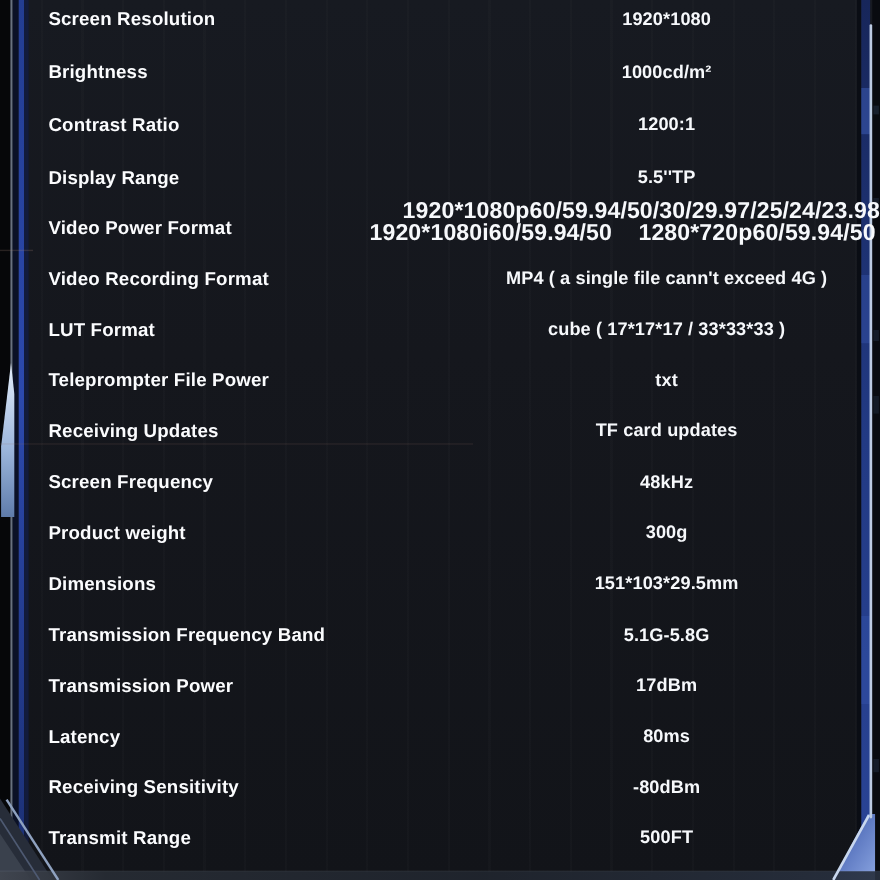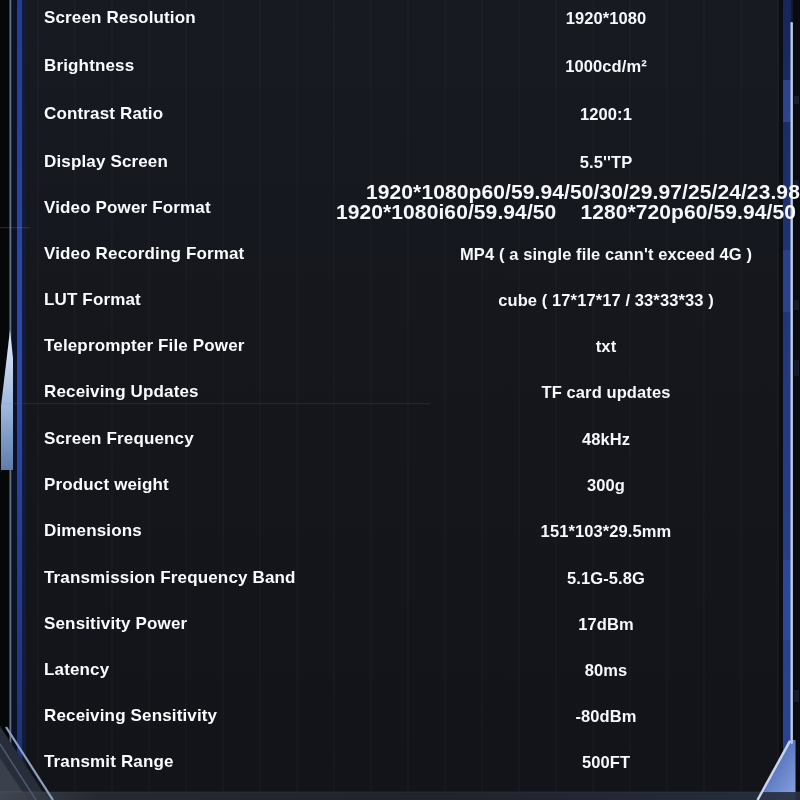--- a/index.html
+++ b/index.html
@@ -114,21 +114,21 @@
     <div class="spec-label">Brightness</div>
     <div class="spec-value">1000cd/m²</div>
   </div>
 
   <div class="spec-row" style="top:114px">
     <div class="spec-label">Contrast Ratio</div>
     <div class="spec-value">1200:1</div>
   </div>
 
   <div class="spec-row" style="top:162px">
-    <div class="spec-label">Display Screen</div>
+    <div class="spec-label">Display Range</div>
     <div class="spec-value">5.5''TP</div>
   </div>
 
   <div class="spec-row" style="top:208px">
     <div class="spec-label">Video Power Format</div>
     <div class="spec-value video">
       <div>1920*1080p60/59.94/50/30/29.97/25/24/23.98</div>
       <div class="line2">
         <span>1920*1080i60/59.94/50</span>
         <span>1280*720p60/59.94/50</span>
@@ -170,21 +170,21 @@
     <div class="spec-label">Dimensions</div>
     <div class="spec-value">151*103*29.5mm</div>
   </div>
 
   <div class="spec-row" style="top:578px">
     <div class="spec-label">Transmission Frequency Band</div>
     <div class="spec-value">5.1G-5.8G</div>
   </div>
 
   <div class="spec-row" style="top:624px">
-    <div class="spec-label">Sensitivity Power</div>
+    <div class="spec-label">Transmission Power</div>
     <div class="spec-value">17dBm</div>
   </div>
 
   <div class="spec-row" style="top:670px">
     <div class="spec-label">Latency</div>
     <div class="spec-value">80ms</div>
   </div>
 
   <div class="spec-row" style="top:716px">
     <div class="spec-label">Receiving Sensitivity</div>

